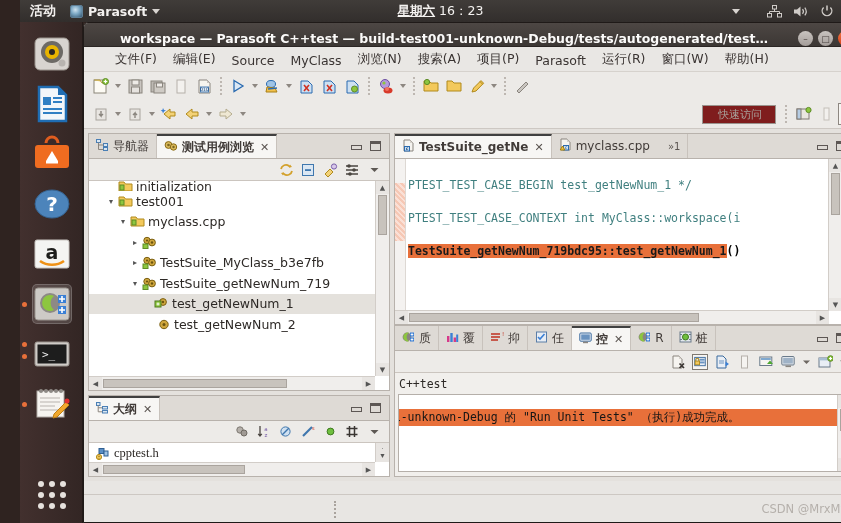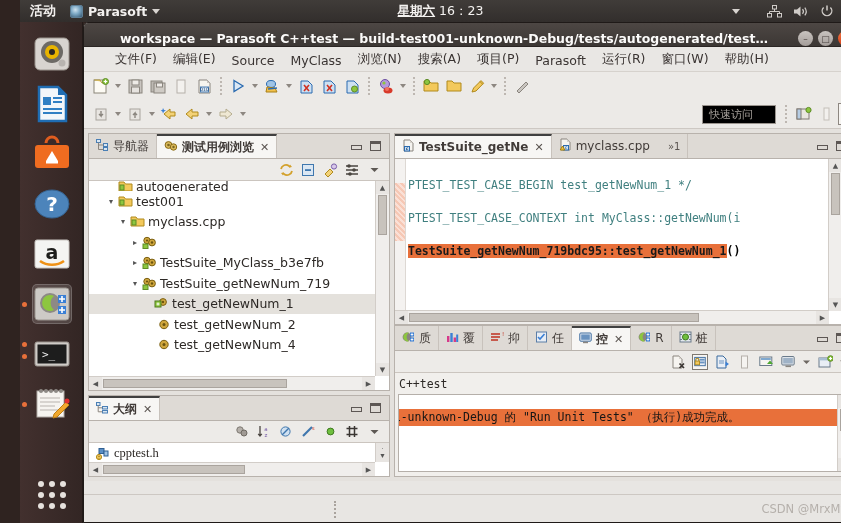--- a/index.html
+++ b/index.html
@@ -85,23 +85,23 @@
   }
 
   .toolbar-wrap { background: #eceae7; border-bottom: 1px solid #cdc8c3; }
   .tbrow { height: 28px; display: flex; align-items: center; padding-left: 6px; gap: 1px; }
   .tbtn { width: 22px; height: 22px; display: flex; align-items: center; justify-content: center; }
   .arrw { width: 10px; height: 22px; display: flex; align-items: center; justify-content: center; }
   .arrw:after { content: ""; border-left: 3.5px solid transparent; border-right: 3.5px solid transparent;
                 border-top: 4px solid #8d8781; }
   .tsep { width: 2px; height: 18px; margin: 0 4px; border-left: 2px dotted #bdb7b1; }
   .quick {
-    margin-left: auto; margin-right: 4px; width: 74px; height: 19px; background: #000000;
+    margin-left: auto; margin-right: 4px; width: 74px; height: 19px; background: #7f1d1d;
     border: 1px solid #9a948e; font-size: 11px; color: #a9a39d;
-    display: flex; align-items: center; padding-left: 6px; text-align: right;
+    display: flex; align-items: center; padding-left: 15px; text-align: right;
   }
   .persp { width: 22px; height: 22px; display: flex; align-items: center; justify-content: center; }
   .persp.active { border: 1px solid #9b9views; }
   .persp.active { border: 1px solid #8d8781; background: #f7f5f2; }
 
   
   .wb-area { position: relative; height: 352px; background: #e4e1dd; padding: 4px; display: flex; gap: 4px; }
   .col-left { width: 302px; display: flex; flex-direction: column; gap: 4px; }
   .col-right { flex: 1; display: flex; flex-direction: column; }
 
@@ -593,21 +593,21 @@
           </div>
           <div class="tree">
             <div class="trow" style="height:10px;overflow:hidden">
               <span style="width:24px"></span>
               <span class="ticon">
                 <svg width="15" height="13" viewBox="0 0 15 13">
                     <path d="M1 2h5l1.5 2H14v7H1z" fill="#f3c95c" stroke="#b08a1c"></path>
                     <rect x="2" y="5" width="4" height="5" fill="#8dc63f" stroke="#5d8c26"></rect>
                   </svg>
               </span>
-              <span class="tlabel">autogenerated</span>
+              <span class="tlabel">initialization</span>
             </div>
             <div class="trow">
               <span style="width:12px"></span>
               <span class="twist">▾</span>
               <span class="ticon">
                 <svg width="15" height="13" viewBox="0 0 15 13">
                     <path d="M1 2h5l1.5 2H14v7H1z" fill="#f3c95c" stroke="#b08a1c"></path>
                     <rect x="2" y="5" width="4" height="5" fill="#8dc63f" stroke="#5d8c26"></rect>
                   </svg>
               </span>
@@ -680,30 +680,20 @@
             <div class="trow">
               <span style="width:62px"></span>
               <span class="ticon">
                 <svg width="14" height="13" viewBox="0 0 14 13">
                     <circle cx="7" cy="6.5" r="4.2" fill="#cfa63c" stroke="#7a5f12"></circle>
                     <circle cx="7" cy="6.5" r="1.5" fill="#6d5510"></circle>
                   </svg>
               </span>
               <span class="tlabel">test_getNewNum_2</span>
             </div>
-            <div class="trow">
-              <span style="width:62px"></span>
-              <span class="ticon">
-                <svg width="14" height="13" viewBox="0 0 14 13">
-                    <circle cx="7" cy="6.5" r="4.2" fill="#cfa63c" stroke="#7a5f12"></circle>
-                    <circle cx="7" cy="6.5" r="1.5" fill="#6d5510"></circle>
-                  </svg>
-              </span>
-              <span class="tlabel">test_getNewNum_4</span>
-            </div>
 
             <div class="scroll-v">
               <div class="sv-arrow" style="top:0">▲</div>
               <div class="thumb" style="top:14px; height:40px"></div>
               <div class="sv-arrow" style="bottom:0">▼</div>
             </div>
             <div class="scroll-h">
               <div class="sh-arrow" style="left:0">◀</div>
               <div class="thumb" style="left:14px; right:88px"></div>
               <div class="sh-arrow" style="right:0">▶</div>
@@ -832,21 +822,21 @@
               <span class="mini-min"></span>
               <span class="mini-max"></span>
             </div>
           </div>
           <div class="editor-body">
             <div class="ruler-left">
               <div class="ruler-mark"></div>
             </div>
             <div class="code">
 <div><span class="cmt">PTEST_TEST_CASE_BEGIN test_getNewNum_1 */</span></div>
-<div><span class="cmt">PTEST_TEST_CASE_CONTEXT </span><span class="cmt">int</span><span class="cmt"> MyClass::getNewNum(i</span></div>
+<div><span class="cmt">PTEST_TEST_CASE_CONTEXT </span><span class="cmt">int</span><span class="cmt"> MyClass::workspace(i</span></div>
 <div><span class="hl">TestSuite_getNewNum_719bdc95::test_getNewNum_1</span><span class="paren">()</span></div>
 <div><span></span>&nbsp;</div>
 <div><span class="cmt">* Pre-condition initialization */</span></div>
 
 
 
 
 
             </div>
             <div class="ruler-right">

